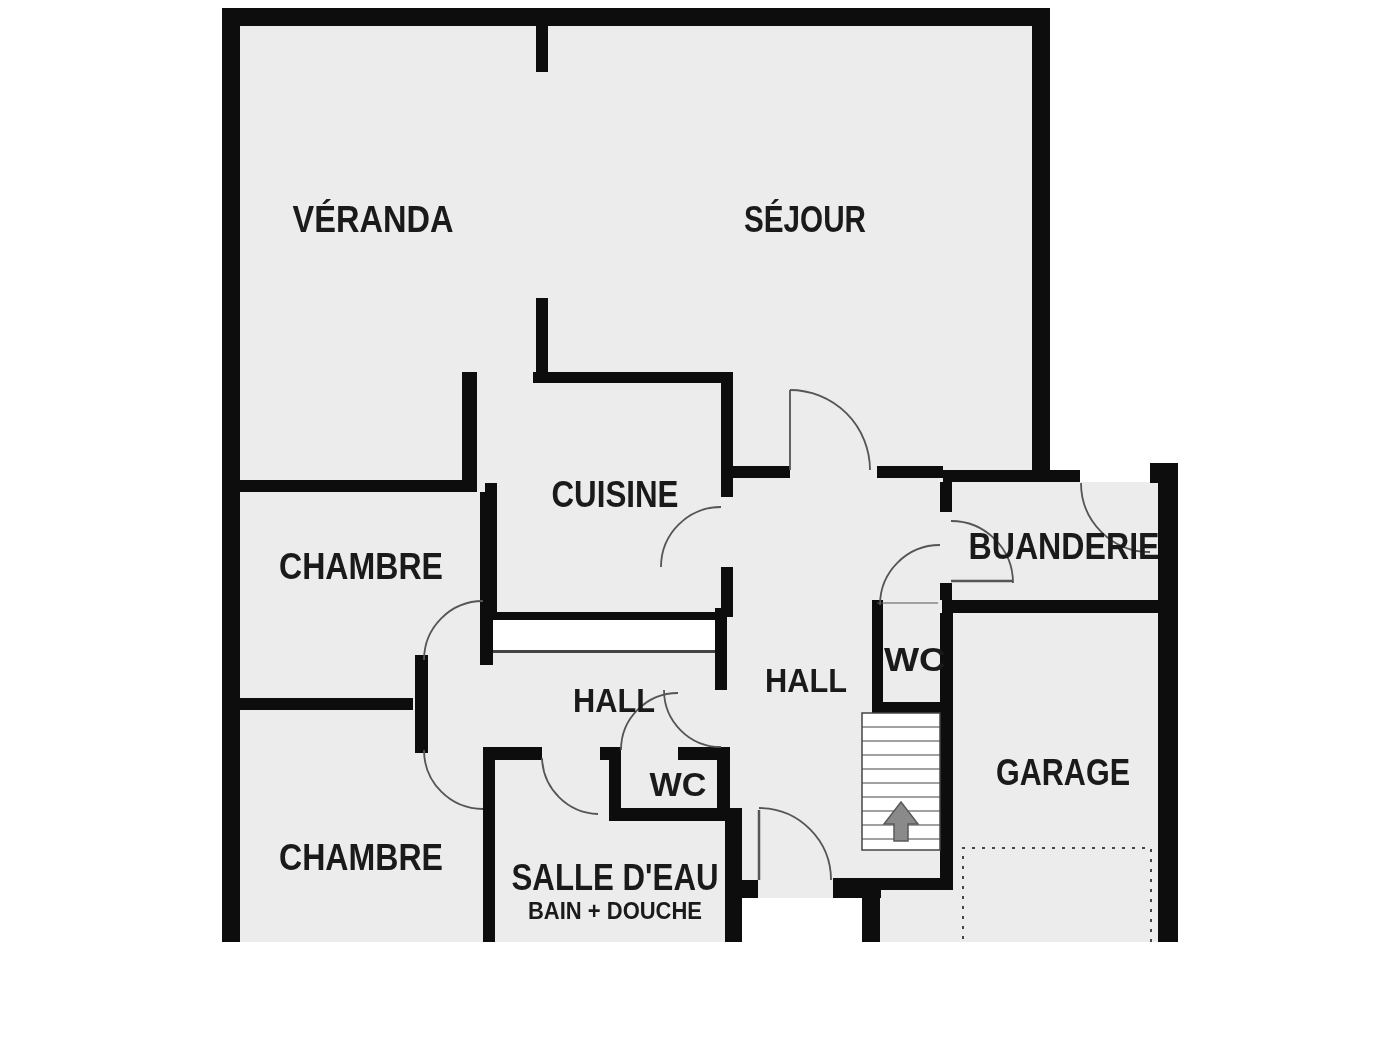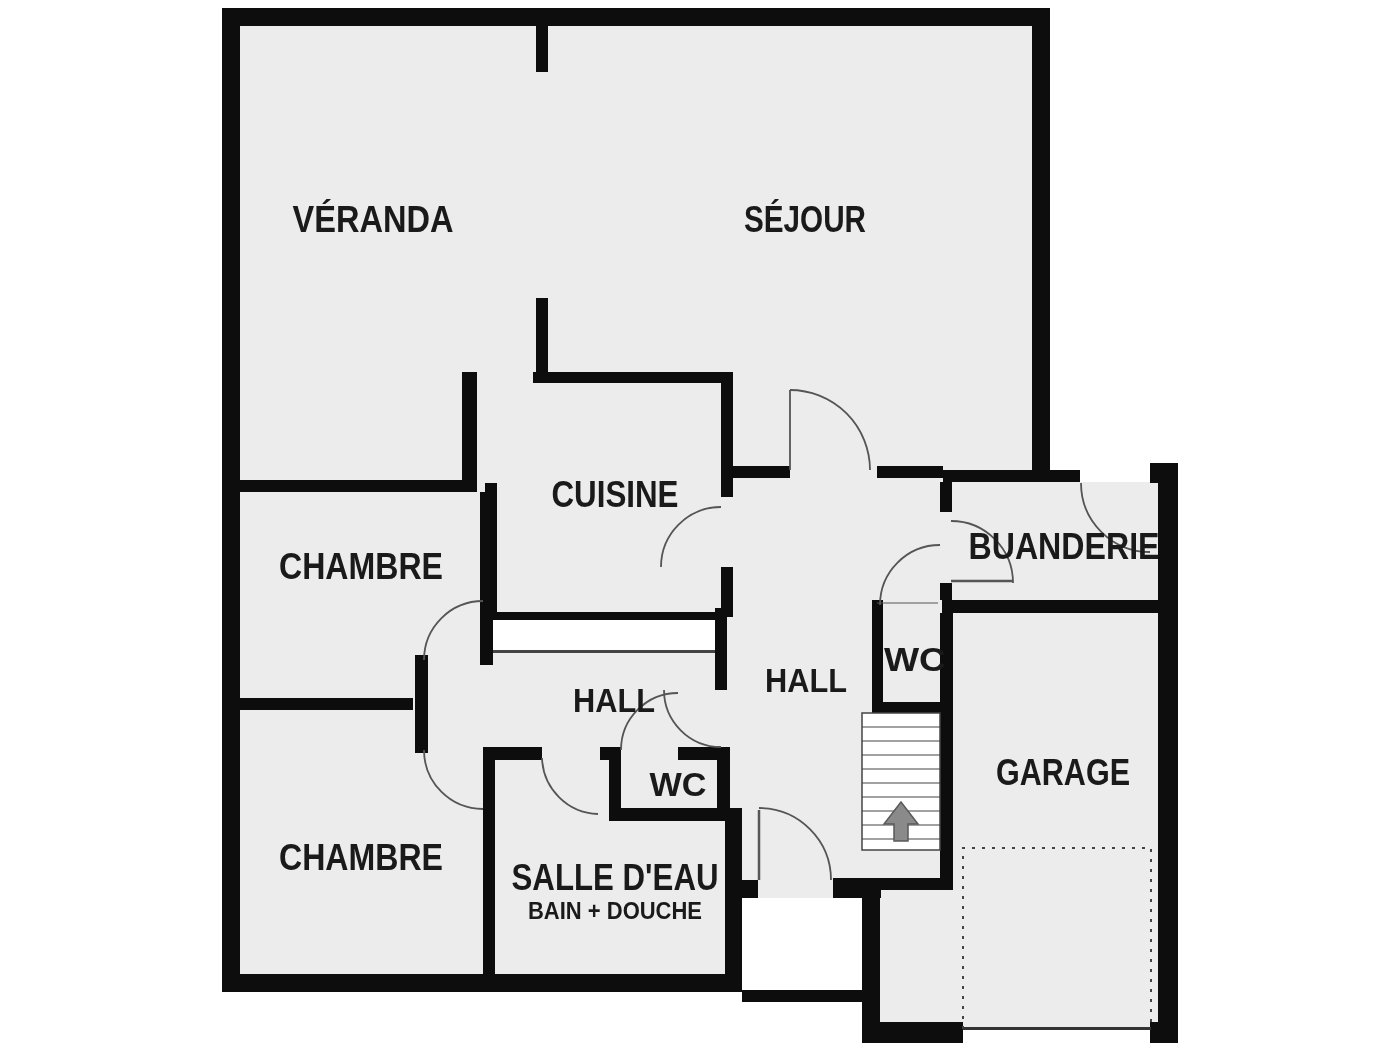--- a/index.html
+++ b/index.html
@@ -1,16 +1,16 @@
 <!DOCTYPE html>
 <html><head>
 <meta charset="utf-8">
 <style>
   html,body{margin:0;padding:0;background:#fff;}
-  #stage{position:relative;width:1400px;height:1050px;background:#fff;overflow:hidden;
+  #stage{position:relative;width:1400px;height:942px;background:#fff;overflow:hidden;
          font-family:"Liberation Sans", sans-serif;}
   svg{position:absolute;left:0;top:0;}
   text{font-family:"Liberation Sans", sans-serif;font-weight:700;}
 </style>
 </head>
 <body>
 
 <div id="stage">
 <svg width="1400" height="1050" viewBox="0 0 1400 1050">
 

